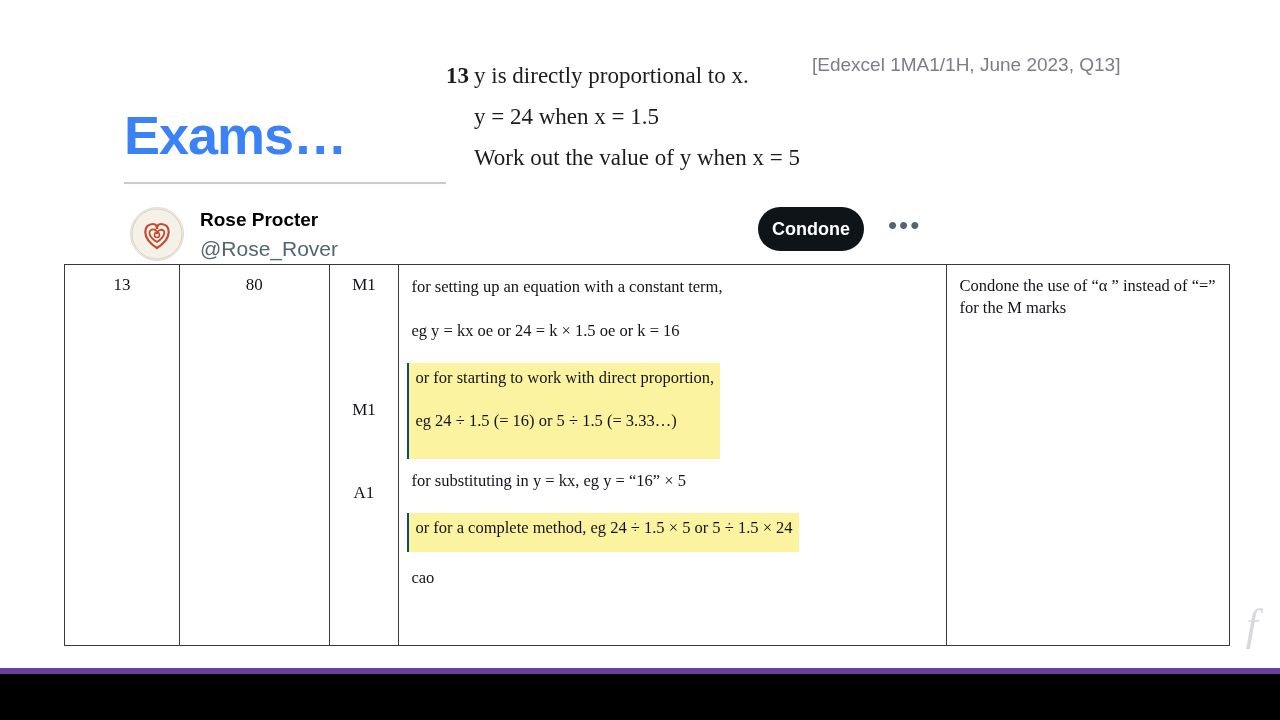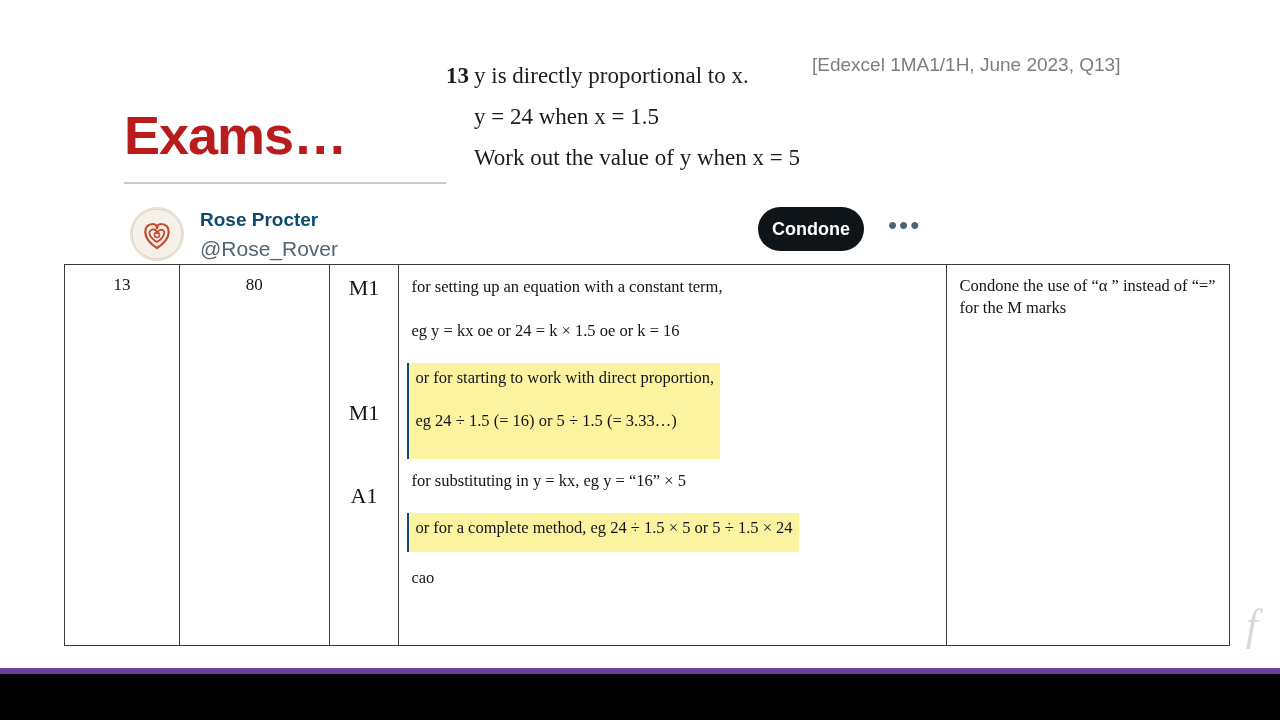--- a/index.html
+++ b/index.html
@@ -15,21 +15,21 @@
     position: relative;
   }
 
   
   .slide-title {
     position: absolute;
     left: 124px;
     top: 108px;
     font-size: 54px;
     font-weight: 700;
-    color: #b91c1c;
+    color: #3b82f6;
     letter-spacing: -1px;
     line-height: 1;
   }
   .title-rule {
     position: absolute;
     left: 124px;
     top: 182px;
     width: 322px;
     height: 2px;
     background: #c9c9d4;
@@ -87,21 +87,21 @@
     border: 1px solid #e3ddd2;
     overflow: hidden;
   }
   .avatar svg { display: block; }
   .acct-name {
     position: absolute;
     left: 70px;
     top: 6px;
     font-size: 19px;
     font-weight: 700;
-    color: #0c4a6e;
+    color: #000000;
   }
   .acct-handle {
     position: absolute;
     left: 70px;
     top: 34px;
     font-size: 21px;
     color: #536471;
   }
   .follow-btn {
     position: absolute;
@@ -159,21 +159,21 @@
   .col-notes { width: 549px; }
   .col-extra { width: 282px; }
 
   .cell-center {
     padding-top: 10px;
     text-align: center;
     font-size: 17px;
   }
   .mark-list {
     padding-top: 10px;
-    font-size: 22px;
+    font-size: 17px;
   }
   .mark-item {
     height: 42px;
     text-align: center;
     font-weight: 400;
   }
   .mark-item.m2 { margin-top: 83px; }
   .mark-item.m3 { margin-top: 41px; }
 
   .notes-wrap {

